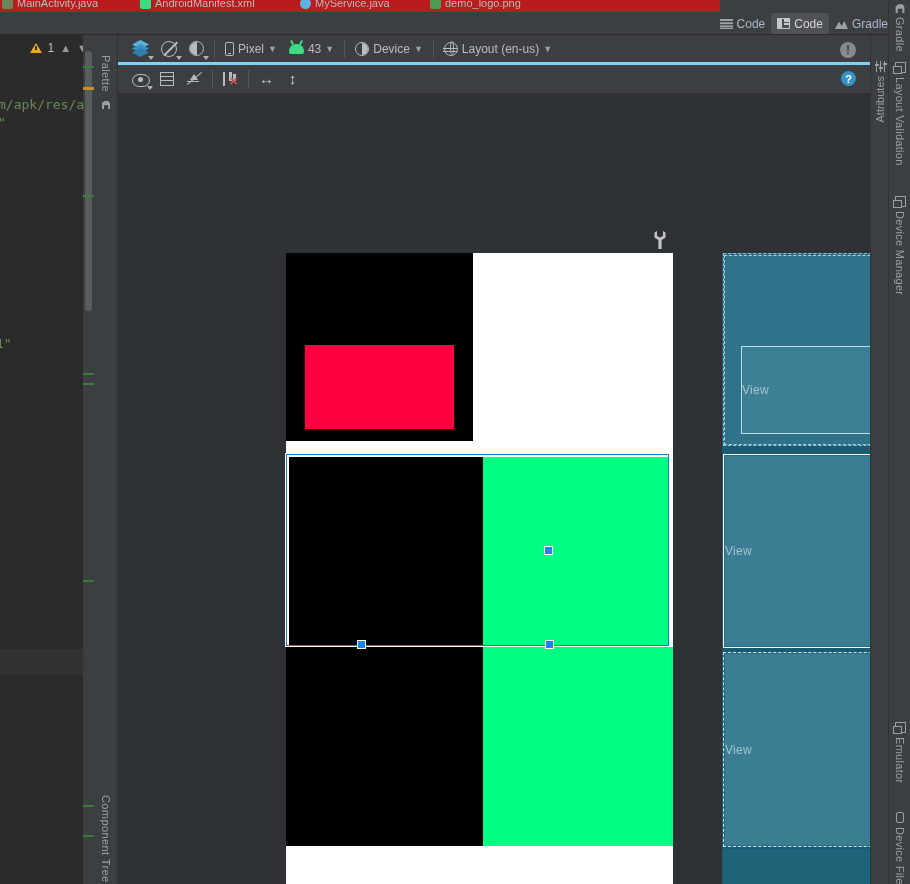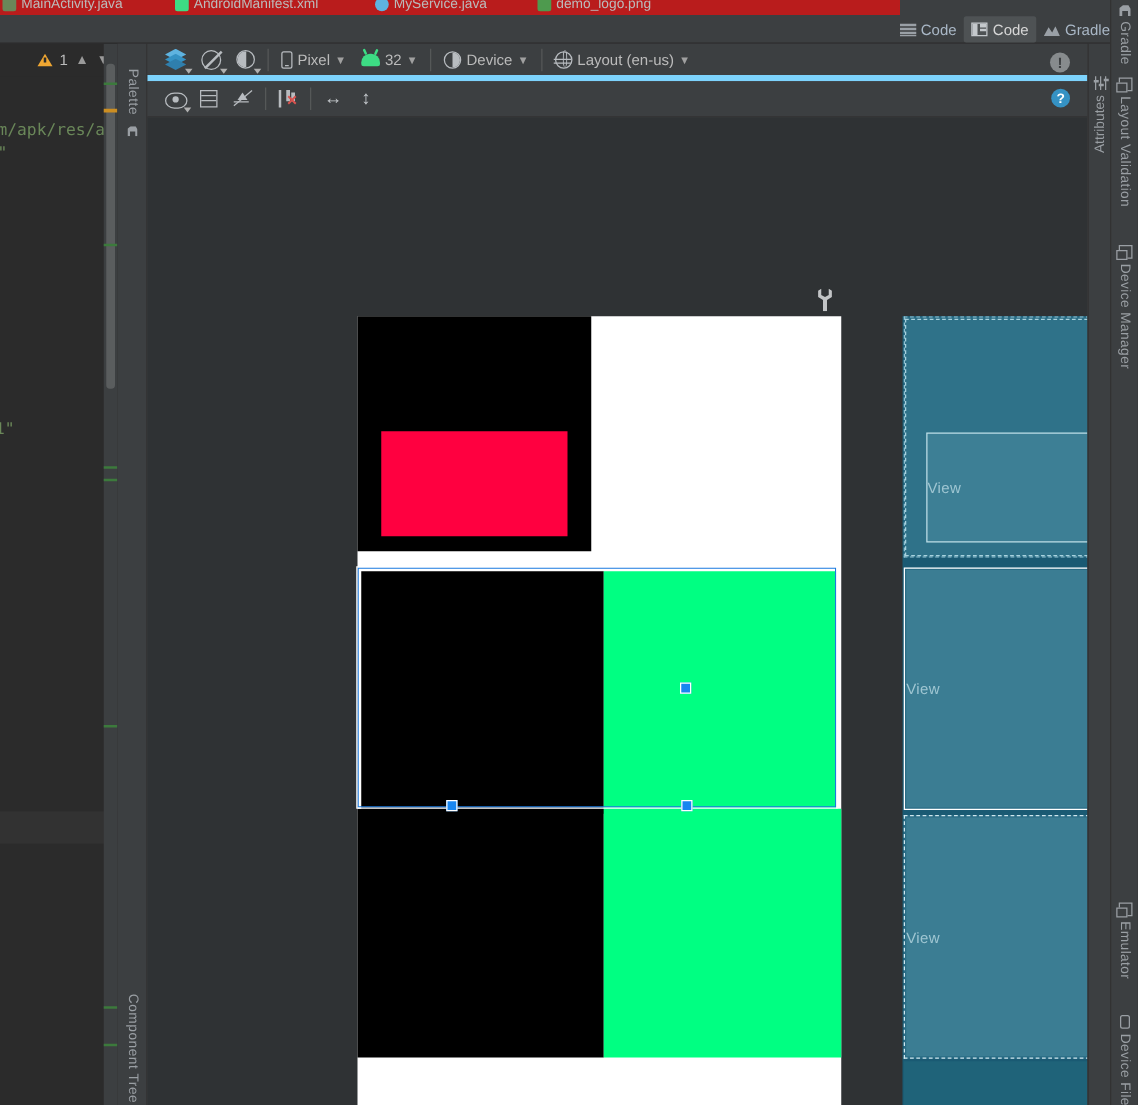--- a/index.html
+++ b/index.html
@@ -95,21 +95,21 @@
     display: flex; flex-direction: column; align-items: center; gap: 5px;
     font-size: 11px; color: #9a9fa4;
   }
   .vtab .vlabel {
     writing-mode: vertical-rl; text-orientation: mixed; white-space: nowrap; letter-spacing: .4px;
   }
 
   
   .dtoolbar1 {
     position: absolute; left: 118px; top: 35px; width: 752px; height: 30px;
-    background: #3c3f41; border-bottom: 5px solid #7dd3fc;
+    background: #3c3f41; border-bottom: 3px solid #7dd3fc;
     display: flex; align-items: center; gap: 0px; padding-left: 8px;
   }
   .dtoolbar2 {
     position: absolute; left: 118px; top: 65px; width: 752px; height: 29px;
     background: #3c3f41; border-bottom: 1px solid #323232;
     display: flex; align-items: center; padding-left: 8px;
   }
   .tb-item {
     display: flex; align-items: center; gap: 4px; height: 24px; padding: 0 6px;
     font-size: 12px; color: #bbbbbb; border-radius: 2px; position: relative;
@@ -363,21 +363,21 @@
       <span class="minicaret"></span>
     </div>
     <div class="tb-sep"></div>
     <div class="tb-item">
       <span class="ic-phone"></span>
       <span>Pixel</span>
       <span class="caret">▼</span>
     </div>
     <div class="tb-item">
       <span class="ic-android"></span>
-      <span>32</span>
+      <span>43</span>
       <span class="caret">▼</span>
     </div>
     <div class="tb-sep"></div>
     <div class="tb-item">
       <span class="ic-contrast"></span>
       <span>Device</span>
       <span class="caret">▼</span>
     </div>
     <div class="tb-sep"></div>
     <div class="tb-item">

